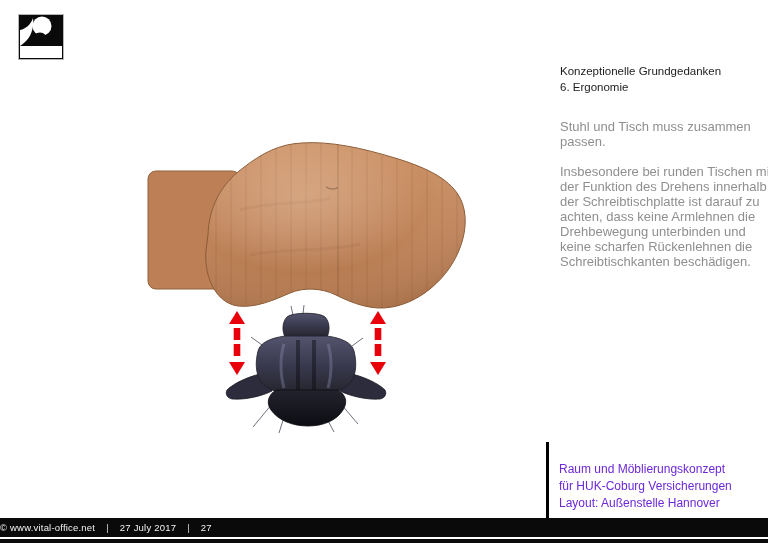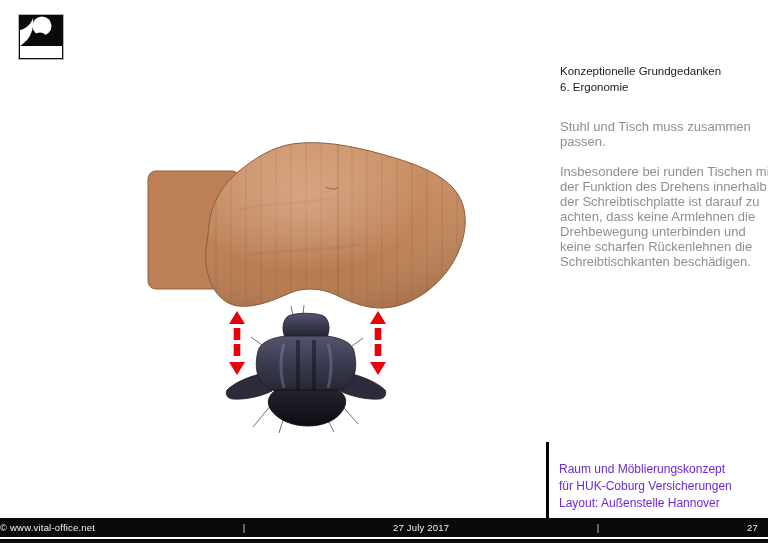--- a/index.html
+++ b/index.html
@@ -34,21 +34,21 @@
   
   .project-rule{left:546px;top:442px;width:2.5px;height:77px;background:#000;}
   .project-text{
     left:559px;top:441px;width:205px;
     font-size:12px;line-height:17px;color:#6d28d9;white-space:pre;margin-top:20px;
   }
 
   
   .footer-bar{
     left:0;top:518px;width:768px;height:19px;background:#0a0a0a;
-    display:flex;align-items:center;justify-content:space-between;
+    display:flex;align-items:center;justify-content:flex-start;
     color:#f2f2f2;font-size:9.5px;letter-spacing:0.2px;
     padding-right:10px;box-sizing:border-box;gap:11px;
   }
   .footer-bar .sep{color:#d8d8d8;}
   .bottom-edge{left:0;top:539px;width:768px;height:4px;background:#0a0a0a;}
 
   
   .illustration{left:140px;top:135px;width:348px;height:305px;}
 </style>
 </head>

